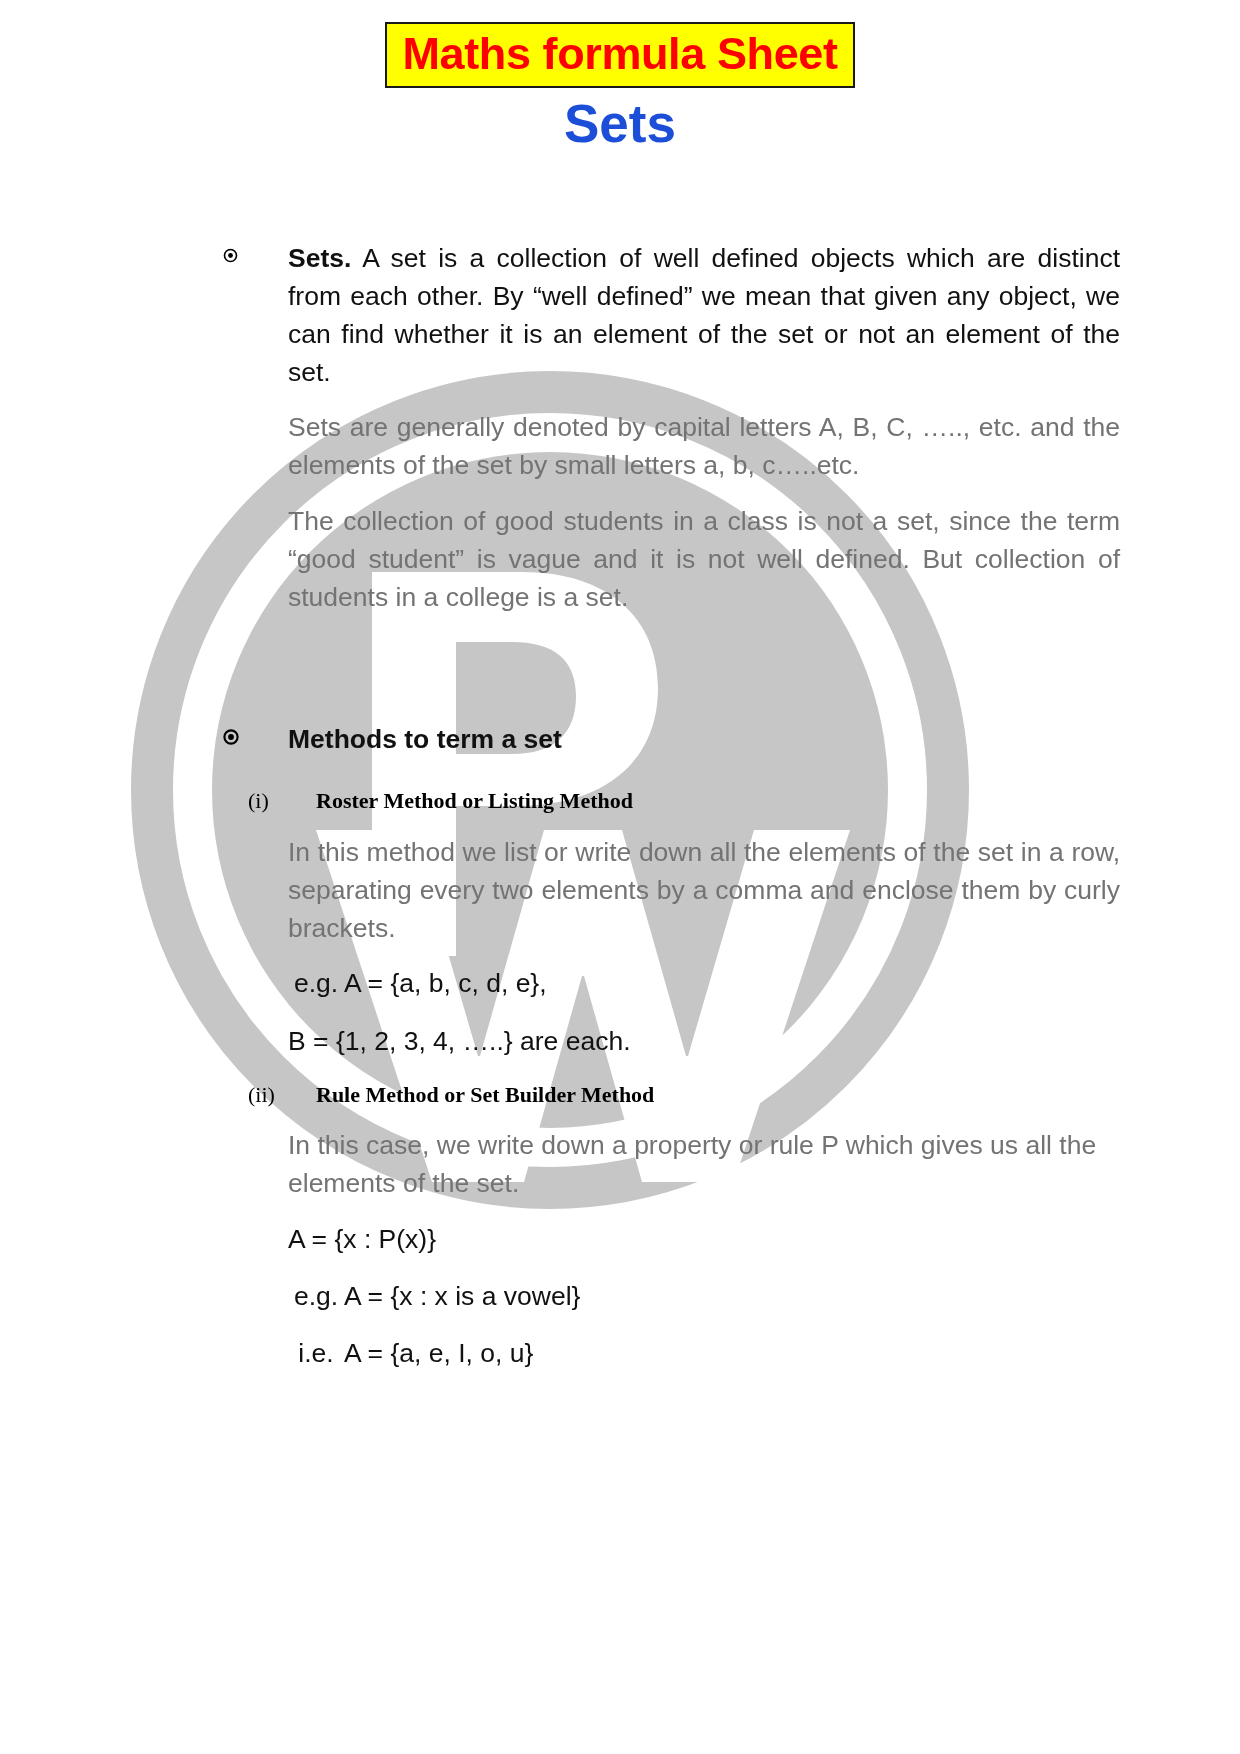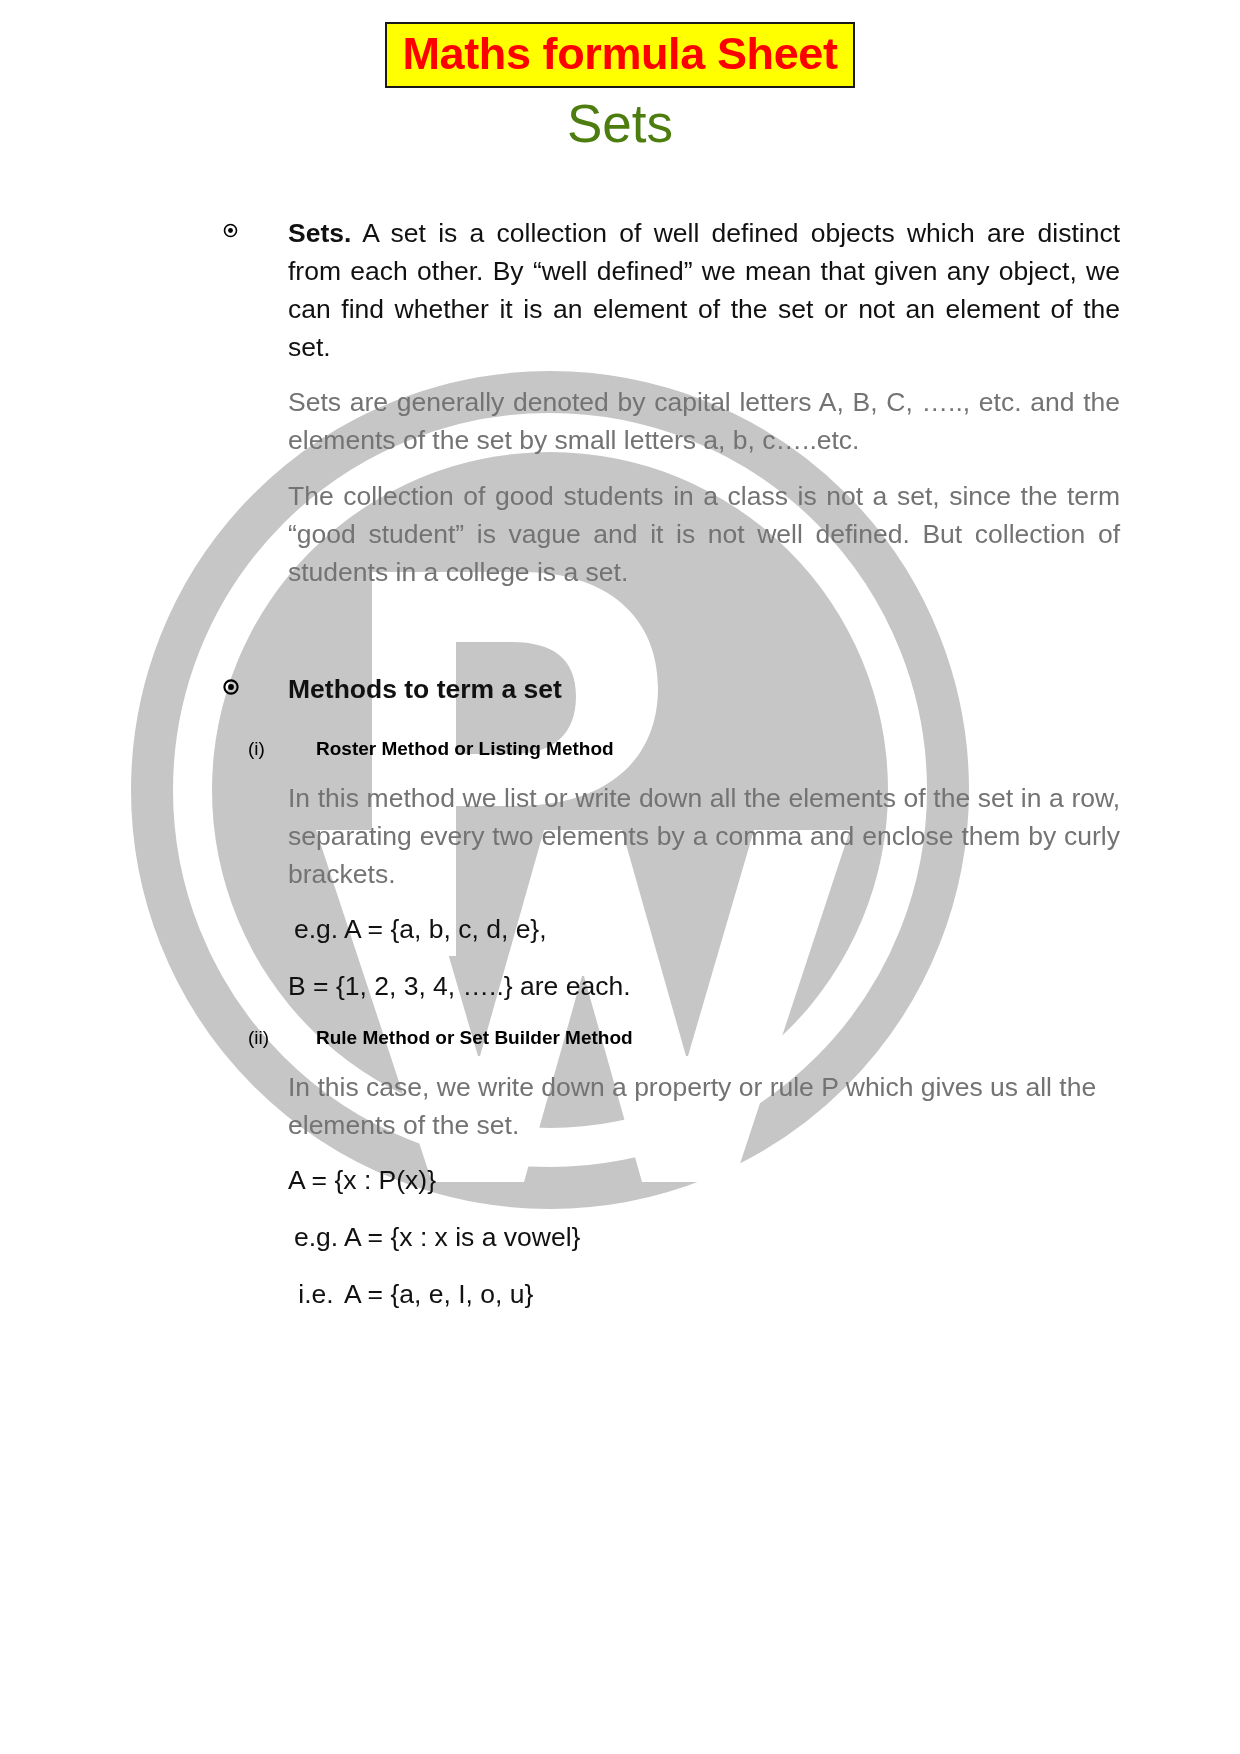--- a/index.html
+++ b/index.html
@@ -51,43 +51,44 @@
     font-weight: bold;
     font-size: 45px;
     line-height: 1.0;
     letter-spacing: -0.4px;
     padding: 7px 16px 10px 16px;
     font-family: "Liberation Sans", sans-serif;
   }
   .doc-title {
     margin-top: 8px;
     font-size: 53px;
-    font-weight: normal;
+    font-weight: bold;
     line-height: 1.05;
-    color: #4d7c0f;
+    color: #1d4ed8;
     font-family: "Liberation Sans", sans-serif;
   }
 
   
   .content {
     margin: 0 auto;
     width: 1000px;
     padding-left: 95px;
     box-sizing: border-box;
     padding-top: 62px;
   }
 
   .block {
     position: relative;
     margin-bottom: 14px;
   }
 
   .bullet-row {
     position: relative;
     padding-left: 73px;
+    margin-top: 25px;
   }
   .bullet-mark {
     position: absolute;
     left: 8px;
     top: 9px;
     width: 15px;
     height: 15px;
     line-height: 1;
     font-size: 17px;
     color: #000;
@@ -122,25 +123,25 @@
     font-size: 26.5px;
     line-height: 1.4;
     margin: 0;
   }
 
   .gap-lg { height: 62px; }
   .gap-sm { height: 10px; }
 
   .numbered {
     padding-left: 33px;
-    font-size: 19px;
+    font-size: 22px;
     line-height: 1.44;
     font-weight: bold;
     margin: 0 0 16px 0;
-    font-family: Liberation Sans, sans-serif;
+    font-family: Liberation Serif, serif;
   }
   .numbered .num {
     display: inline-block;
     width: 68px;
     font-weight: normal;
   }
   .numbered .ttl { font-weight: bold; }
 
   .eg-line {
     padding-left: 73px;

